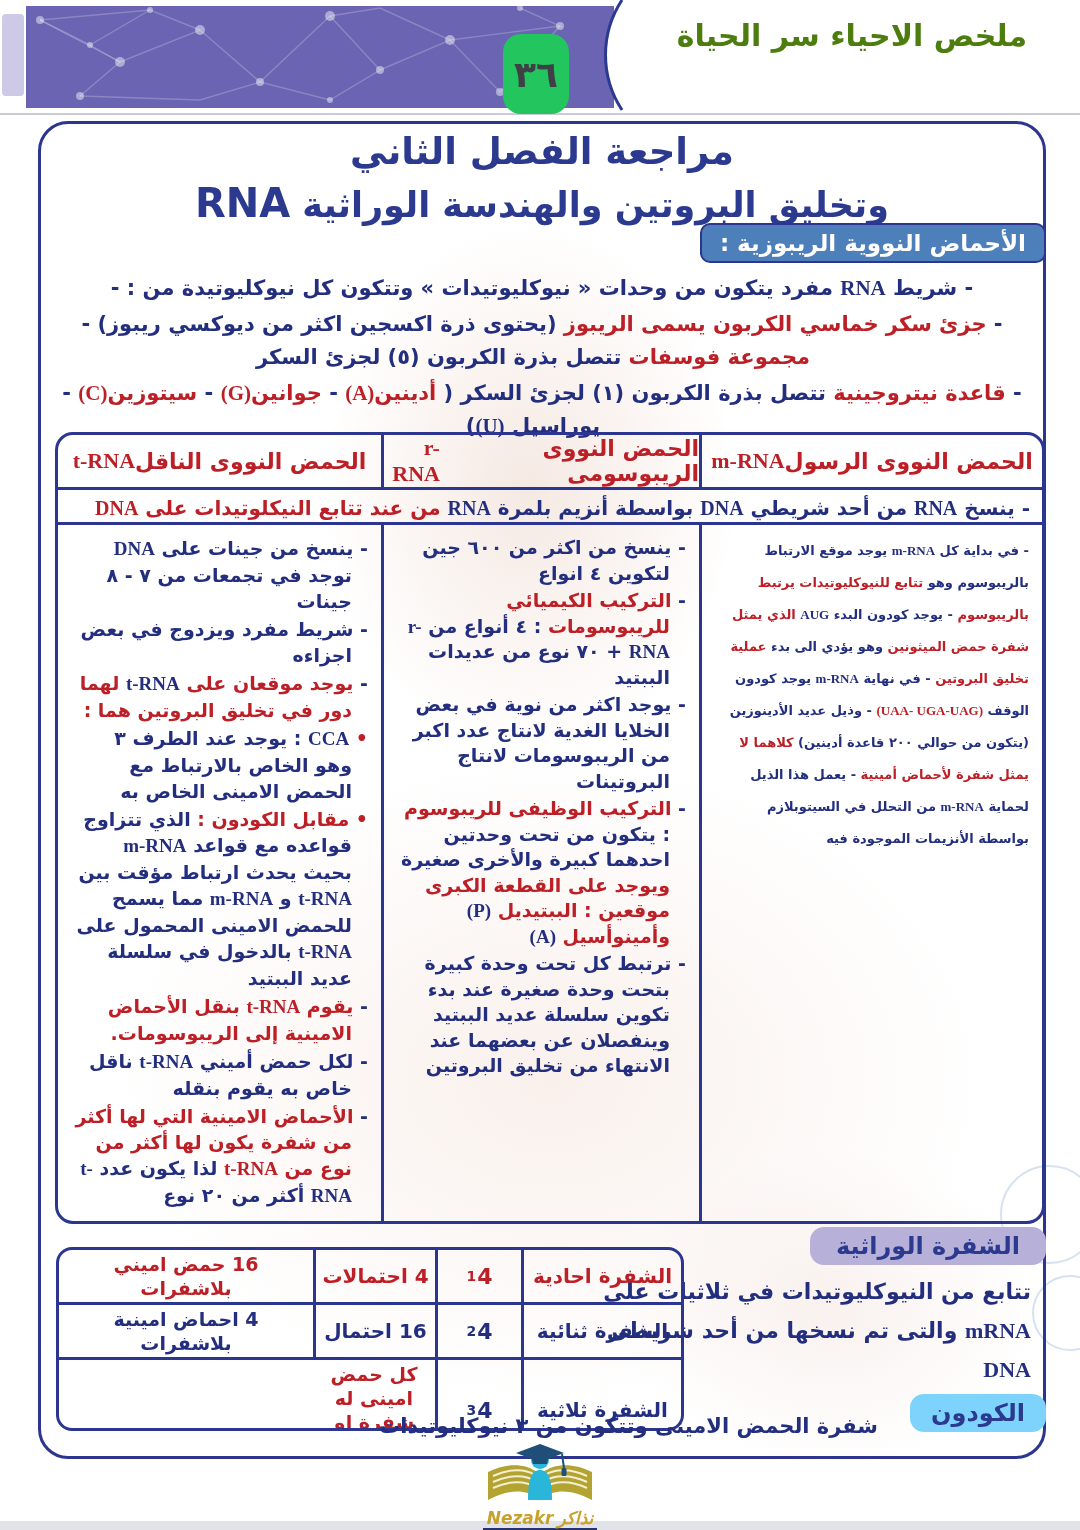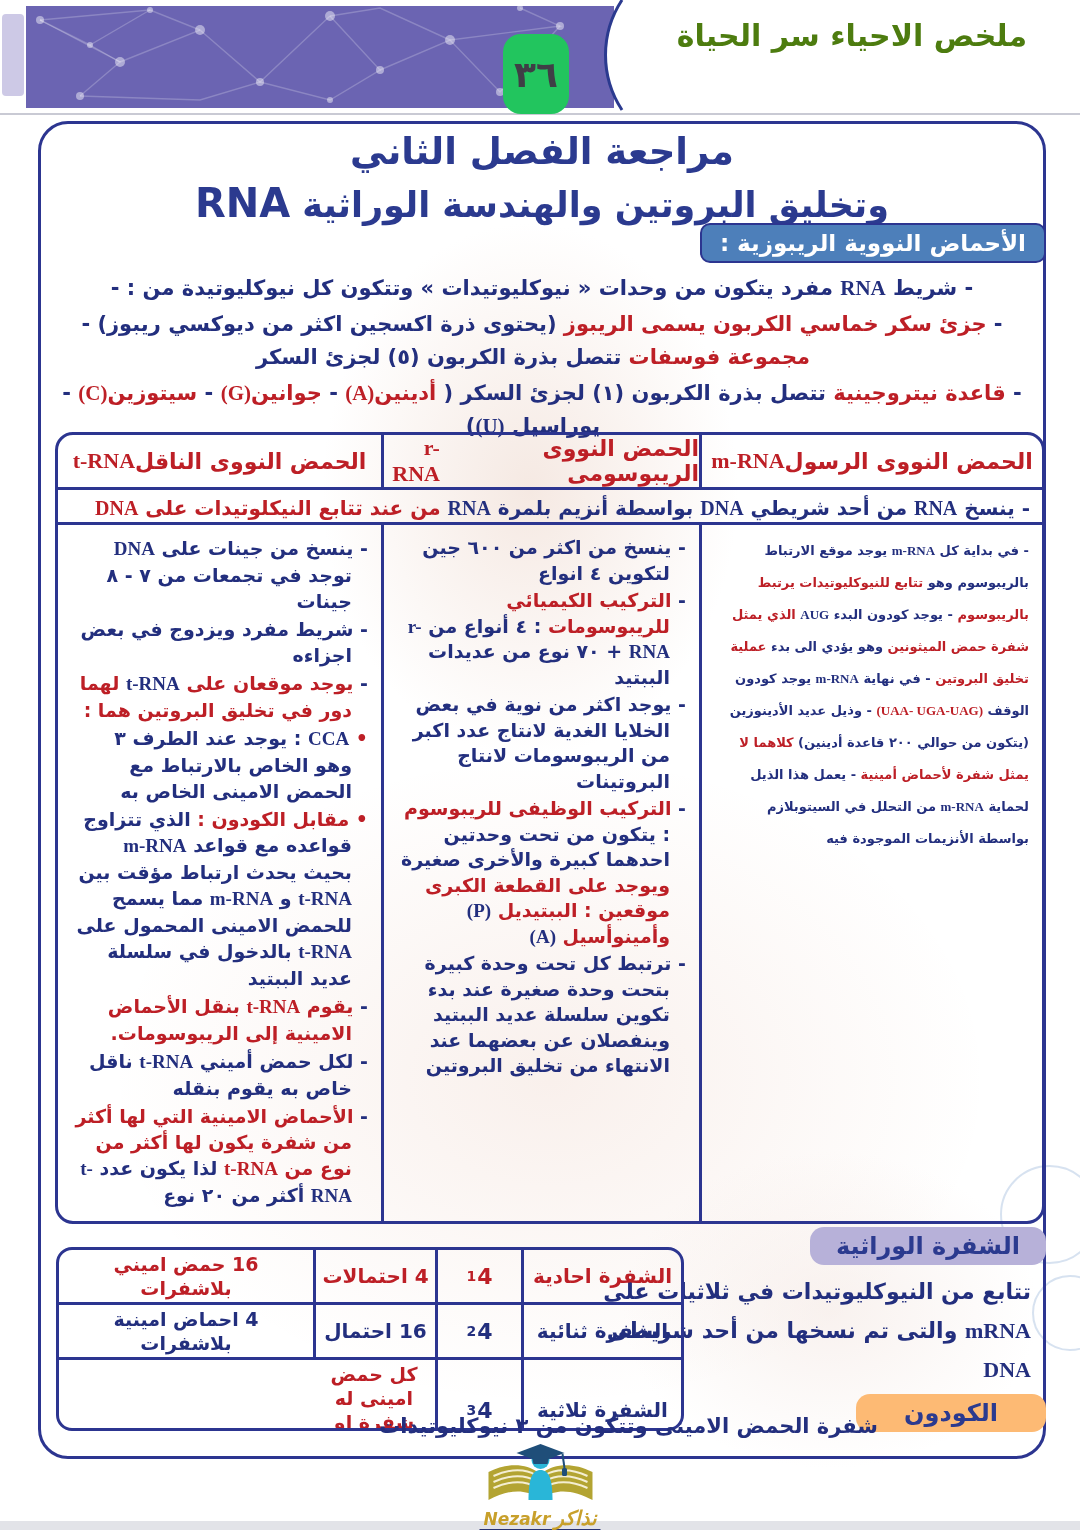--- a/index.html
+++ b/index.html
@@ -63,43 +63,43 @@
   .col-r{font-size:19px;line-height:25.5px;}
   .col-r .rich-line{margin-bottom:2px;padding-right:16px;text-indent:-16px;}
   .col-t{font-size:19px;line-height:26px;}
   .col-t .rich-line{margin-bottom:2px;padding-right:16px;text-indent:-16px;}
 
   
   .gen-badge{position:absolute;top:1103px;right:-3px;background:#b7b1d9;color:#2b3a8f;
     font-size:24px;font-weight:700;padding:5px 26px;border-radius:14px;direction:rtl;}
   .gen-text{position:absolute;top:1148px;right:12px;width:452px;direction:rtl;text-align:right;
     font-size:22px;font-weight:700;line-height:39px;}
-  .codon-badge{position:absolute;top:1270px;right:-3px;background:#fdba74;color:#2b3a8f;
-    font-size:24px;font-weight:700;padding:5px 48px;border-radius:14px;direction:rtl;}
+  .codon-badge{position:absolute;top:1270px;right:-3px;background:#7dd3fc;color:#2b3a8f;
+    font-size:24px;font-weight:700;padding:5px 21px;border-radius:14px;direction:rtl;}
   .codon-text{position:absolute;top:1290px;right:165px;direction:rtl;text-align:right;
     font-size:21px;font-weight:700;}
 
   .code-table{position:absolute;top:1123px;left:15px;width:622px;height:178px;
     border:3px solid #2c3590;border-radius:16px;overflow:hidden;display:flex;flex-direction:column;}
   .ct-row{flex:1;display:grid;grid-template-columns:160px 86px 122px 1fr;direction:rtl;}
   .ct-row:not(:first-child){border-top:3px solid #2c3590;}
   .ct-cell{display:flex;align-items:center;justify-content:center;text-align:center;
     font-size:20px;font-weight:700;direction:rtl;padding:2px 6px;}
   .ct-cell:not(:last-child){border-left:3px solid #2c3590;}
   .ct-pow{direction:ltr;font-size:22px;}
   .ct-pow sup{font-size:14px;margin-right:1px;}
   .ct-res{font-size:19px;line-height:24px;}
 
   
   .logo{position:absolute;top:1442px;left:50%;transform:translateX(-50%);z-index:3;
     display:flex;flex-direction:column;align-items:center;}
   .logo-text{display:flex;gap:4px;align-items:baseline;font-weight:700;font-style:italic;
     color:#c8a02b;border-bottom:4px solid #273272;line-height:20px;padding:0 4px;}
   .logo-text .lt-en{font-size:17px;}
-  .logo-text .lt-ar{font-size:20px;direction:rtl;}
+  .logo-text .lt-ar{font-size:17px;direction:rtl;}
 
   
   .seg-b{color:#232f7e;}
   .seg-r{color:#bd1f26;}
   .seg-eb{color:#232f7e;font-family:"Liberation Serif","DejaVu Serif",serif;font-weight:600;}
   .seg-er{color:#bd1f26;font-family:"Liberation Serif","DejaVu Serif",serif;font-weight:600;}
 </style>
 </head>
 <body>
 

